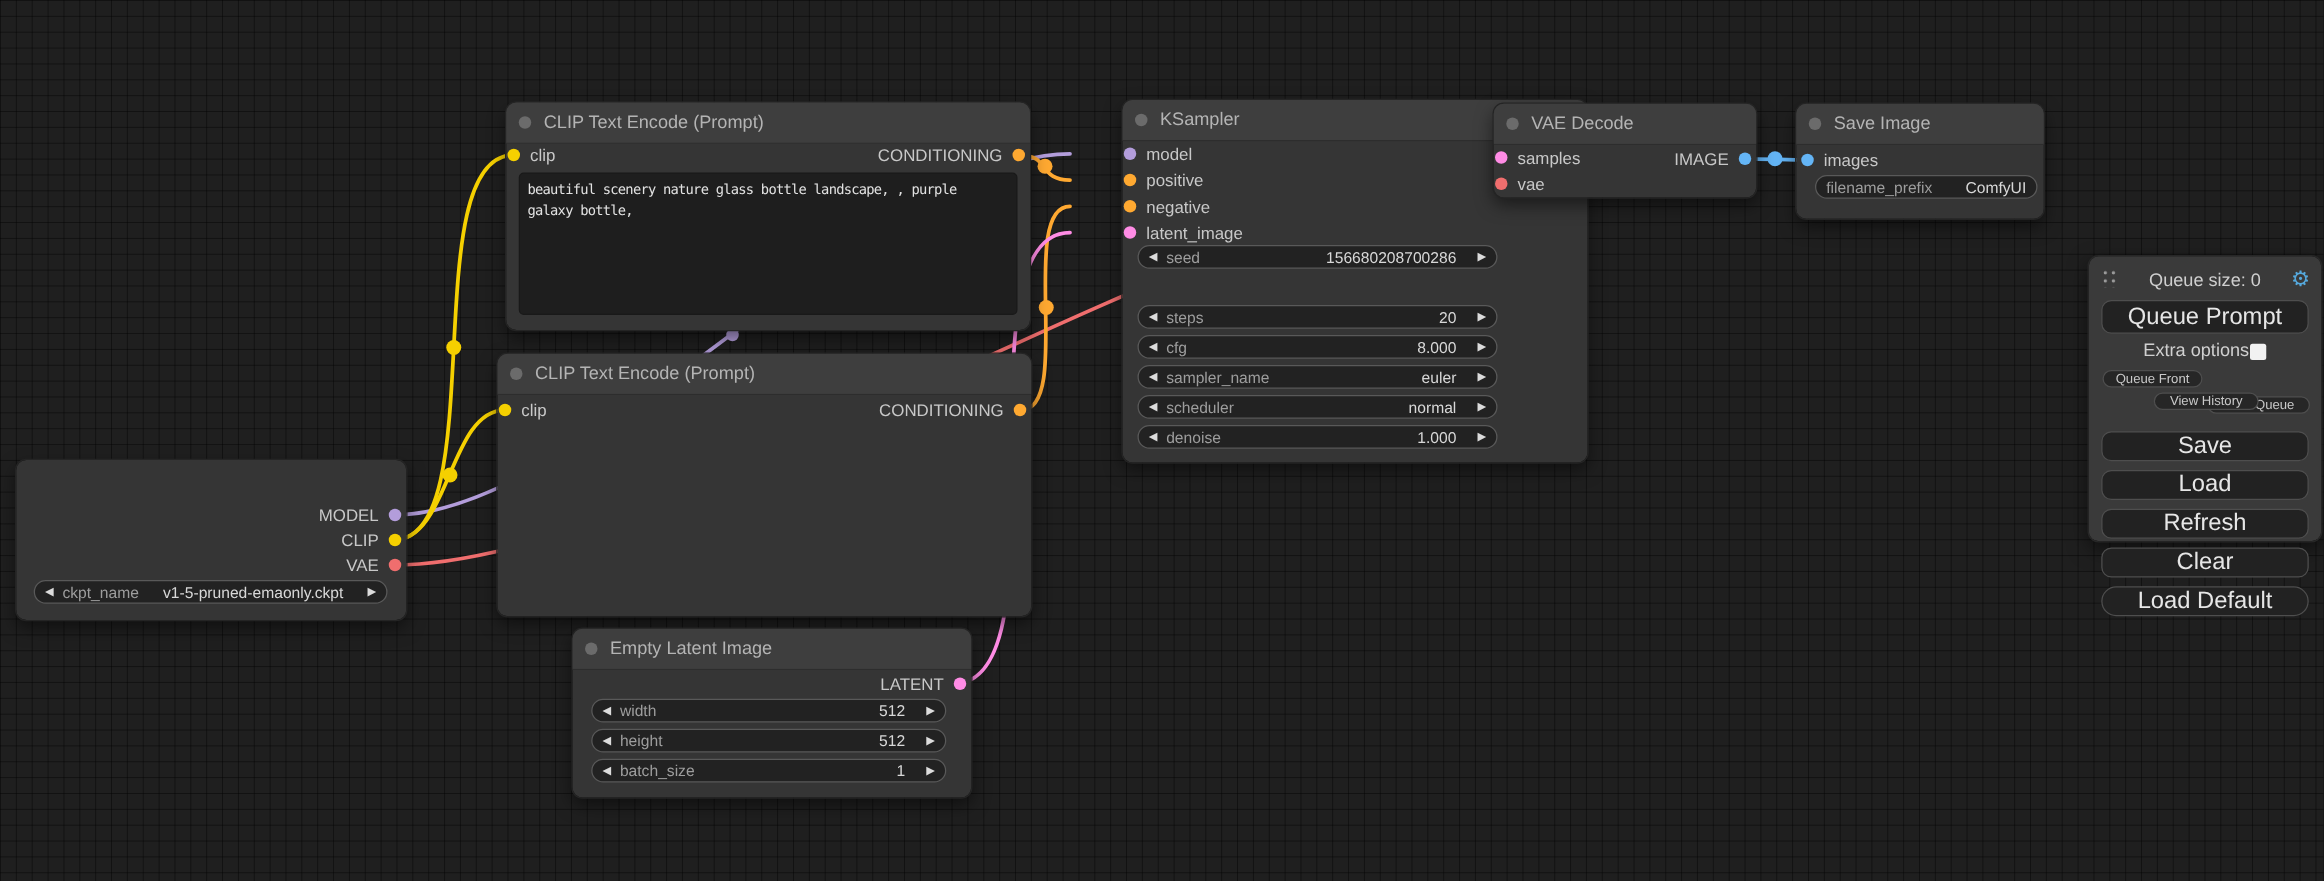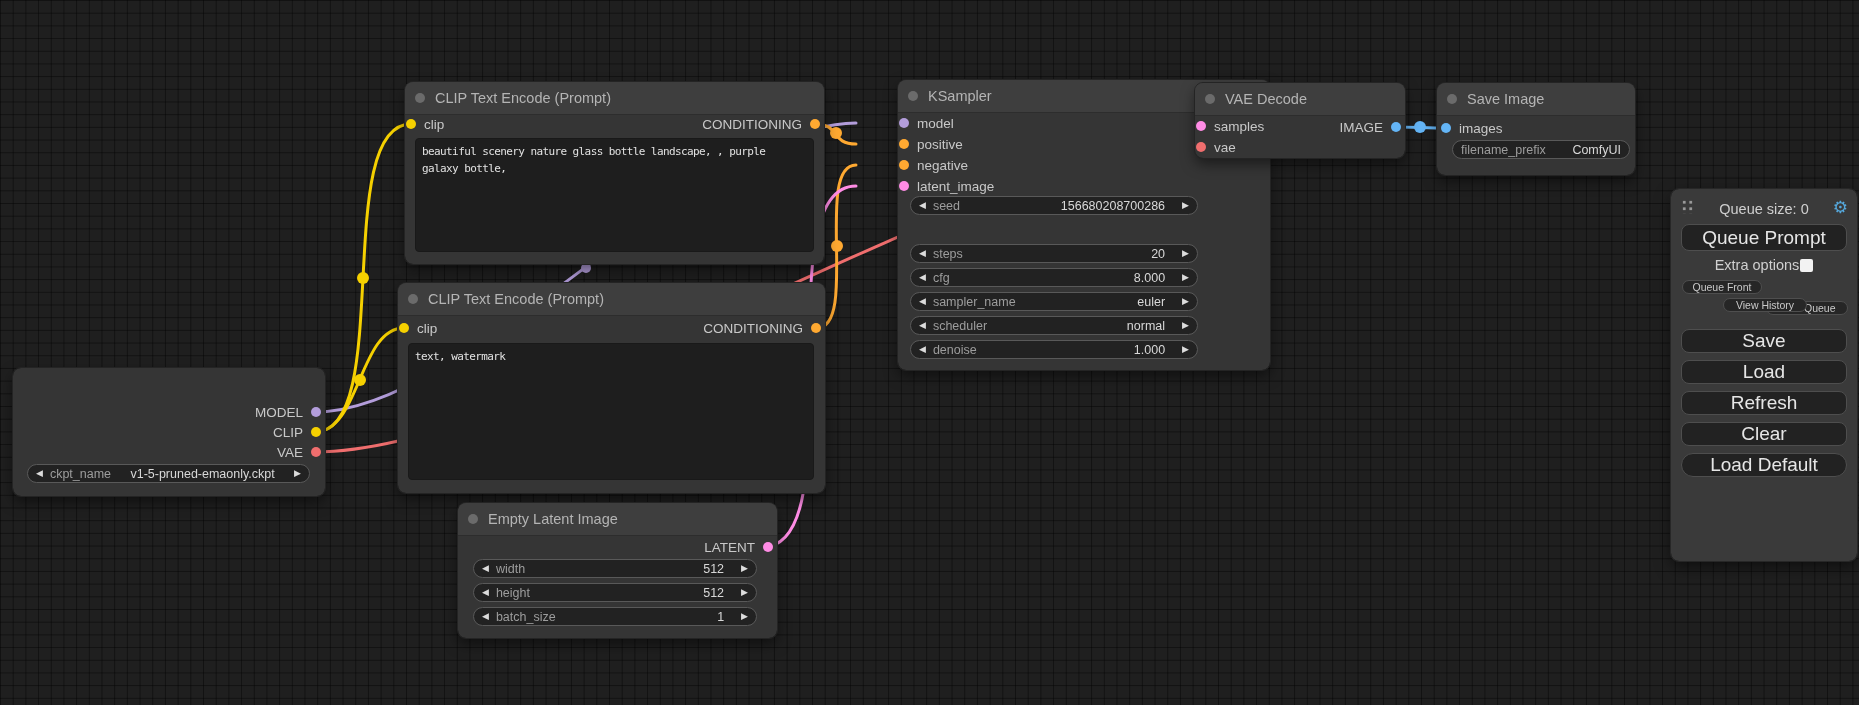--- a/index.html
+++ b/index.html
@@ -59,21 +59,21 @@
                 border:1px solid #5f6d82; flex:none; }
 
   textarea.prompt {
     position:absolute; background:#1e1e1e; border:1px solid #191919; border-radius:4px;
     color:#e2e2e2; font-family:"DejaVu Sans Mono", monospace; font-size:11px;
     letter-spacing:-0.6px; line-height:1.5; padding:5px 6px; resize:none; outline:none;
   }
 
   
   .qpanel {
-    position:absolute; left:1671px; top:189px; width:186px; height:372px; z-index:3;
+    position:absolute; left:1671px; top:205px; width:186px; height:228px; z-index:3;
     background:#3a3a3a; border-radius:8px; outline:1px solid #272727;
     box-shadow:0 6px 16px rgba(0,0,0,.55);
   }
   .qpanel .abs { position:absolute; }
   .drag-dots { width:13px; height:15px;
     background-image:radial-gradient(#9a9a9a 1.3px, transparent 1.5px);
     background-size:6.5px 6.5px; cursor:grab; }
   .qsize { font-size:14.5px; color:#cfcfcf; text-align:center; }
   .gear { font-size:17px; color:#55a8dc; line-height:1; cursor:pointer; }
   .qbtn {
@@ -174,21 +174,20 @@
       <span>CLIP Text Encode (Prompt)</span>
     </div>
     <div class="slot in c-clip" style="top:35px">
       <span class="sdot"></span>
       <span>clip</span>
     </div>
     <div class="slot out c-cond" style="top:35px">
       <span class="sdot"></span>
       <span>CONDITIONING</span>
     </div>
-    <textarea class="prompt" spellcheck="false" style="left: 10px; top: 60px; width: 406px; height: 137px;">text, watermark</textarea>
   </div>
 
   <div class="node" style="left:850px; top:80px; width:372px; height:290px;margin-left:48px;">
     <div class="ntitle">
       <span class="tdot"></span>
       <span>KSampler</span>
     </div>
     <div class="slot in c-model" style="top:33px">
       <span class="sdot"></span>
       <span>model</span>

